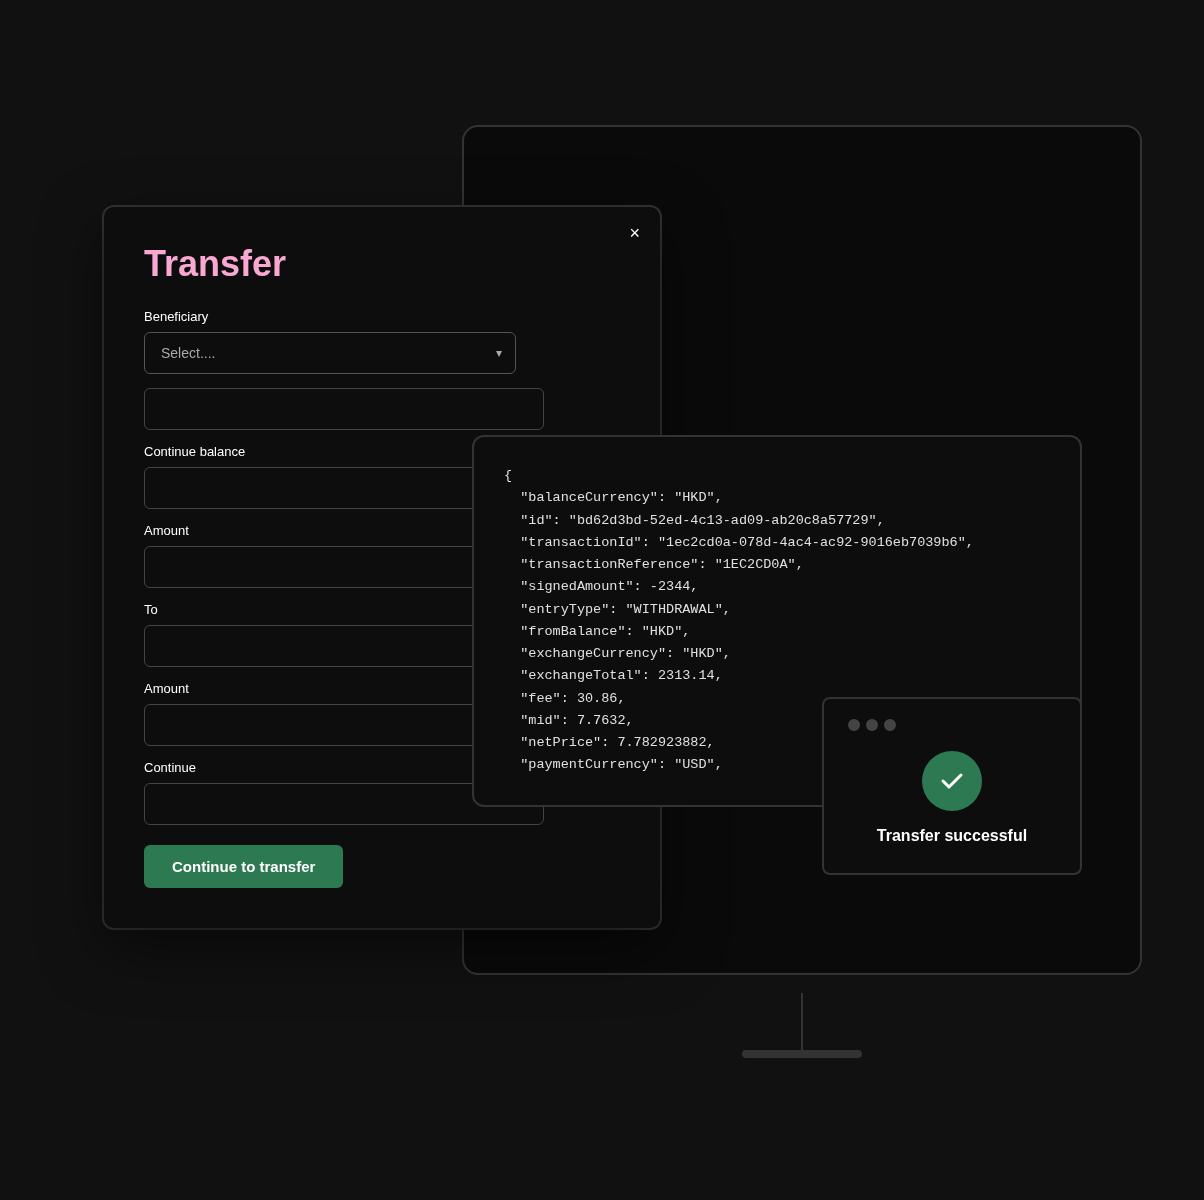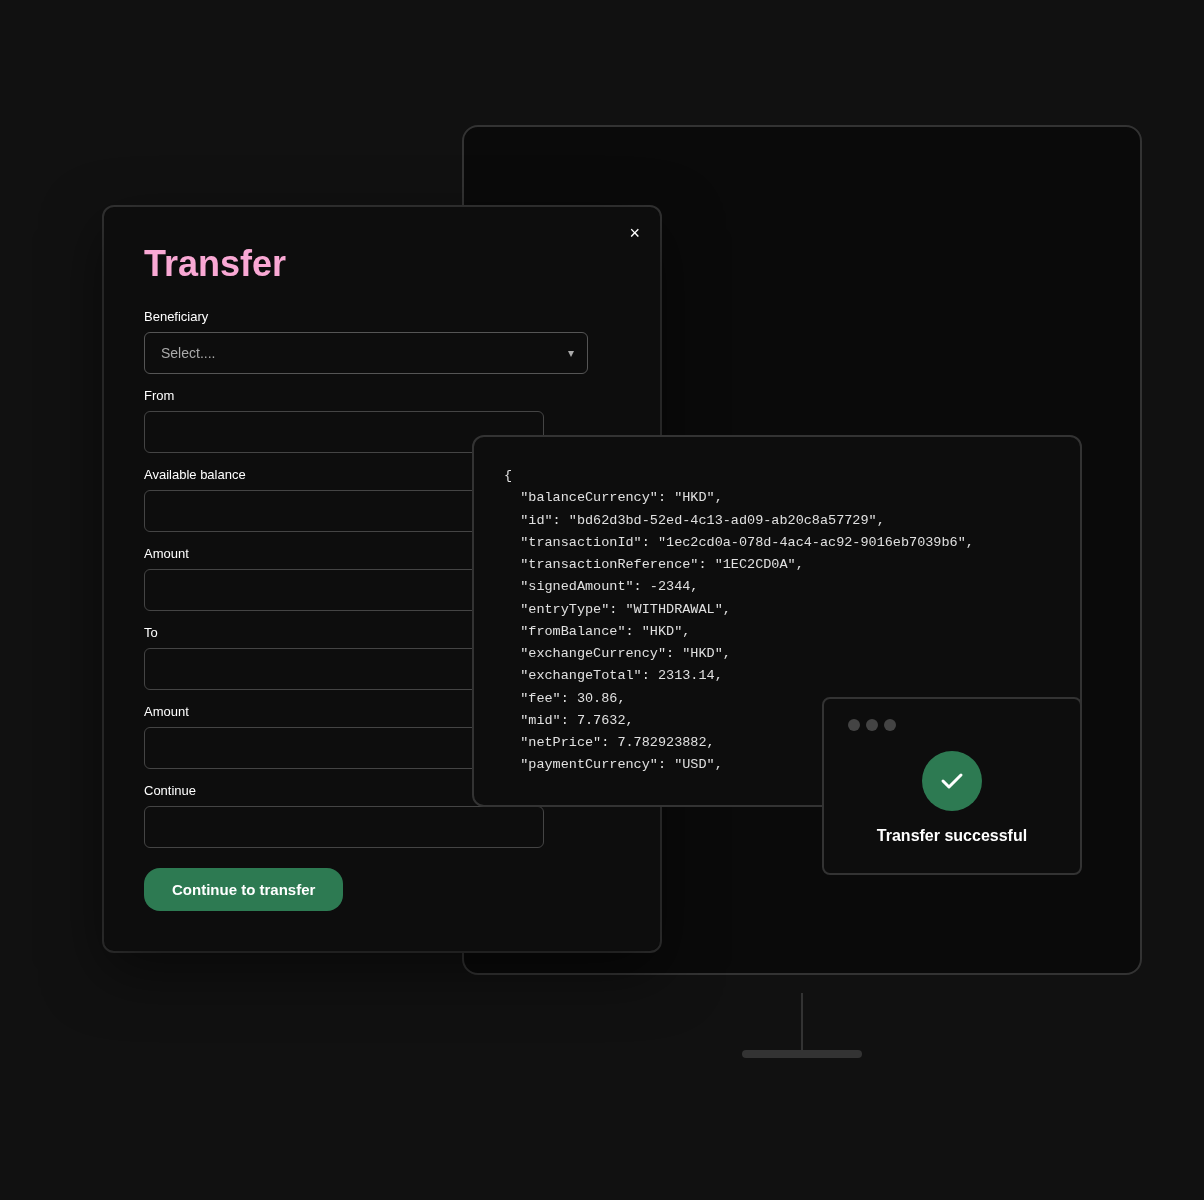--- a/index.html
+++ b/index.html
@@ -60,21 +60,21 @@
       margin-bottom: 8px;
       display: block;
     }
 
     .form-group {
       margin-bottom: 14px;
     }
 
     .select-wrapper {
       position: relative;
-      width: 444px;
+      width: 372px;
     }
 
     .select-wrapper select {
       width: 100%;
       padding: 12px 16px;
       background: transparent;
       border: 1.5px solid #555;
       border-radius: 6px;
       color: #aaa;
       font-size: 14px;
@@ -107,21 +107,21 @@
       font-size: 14px;
       outline: none;
     }
 
     .continue-btn {
       margin-top: 20px;
       padding: 13px 28px;
       background: #2d7a52;
       color: #fff;
       border: none;
-      border-radius: 16px;
+      border-radius: 6px;
       font-size: 15px;
       font-weight: 600;
       cursor: pointer;
       display: block;
     }
 
     
     .json-window {
       position: absolute;
       top: 310px;
@@ -246,26 +246,25 @@
       <label class="form-label">Beneficiary</label>
       <div class="select-wrapper">
         <select>
           <option value="">Select....</option>
         </select>
         <span class="select-chevron">▾</span>
       </div>
     </div>
 
     <div class="form-group">
-      <label class="form-label">From</label>
-      <input class="form-input" type="text" value="" style="">
-    </div>
-
-    <div class="form-group">
-      <label class="form-label">Available balance</label>
+      <input class="form-input" type="text" value="" style="">
+    </div>
+
+    <div class="form-group">
+      <label class="form-label">Continue balance</label>
       <input class="form-input" type="text" value="" style="">
     </div>
 
     <div class="form-group">
       <label class="form-label">Amount</label>
       <input class="form-input" type="text" value="" style="">
     </div>
 
     <div class="form-group">
       <label class="form-label">To</label>

